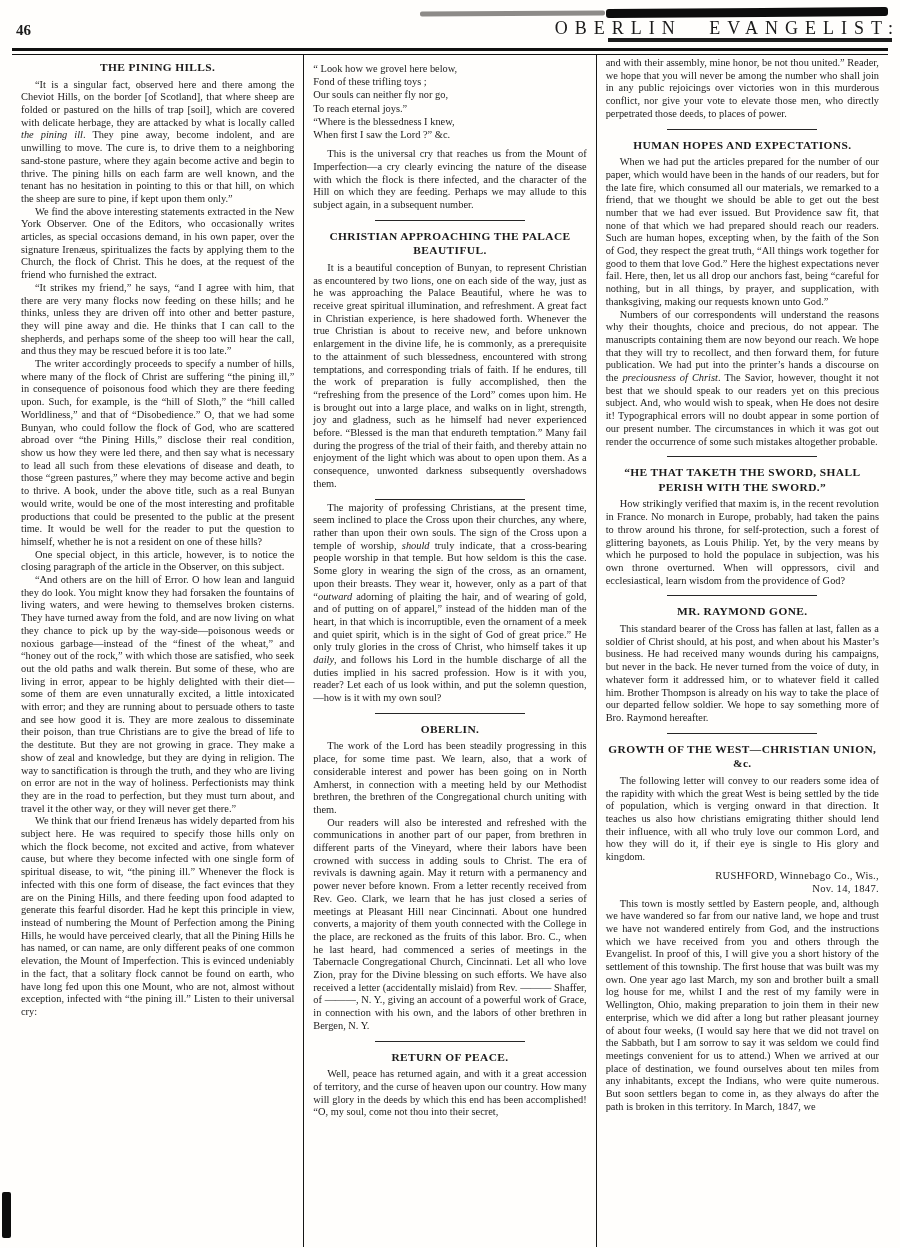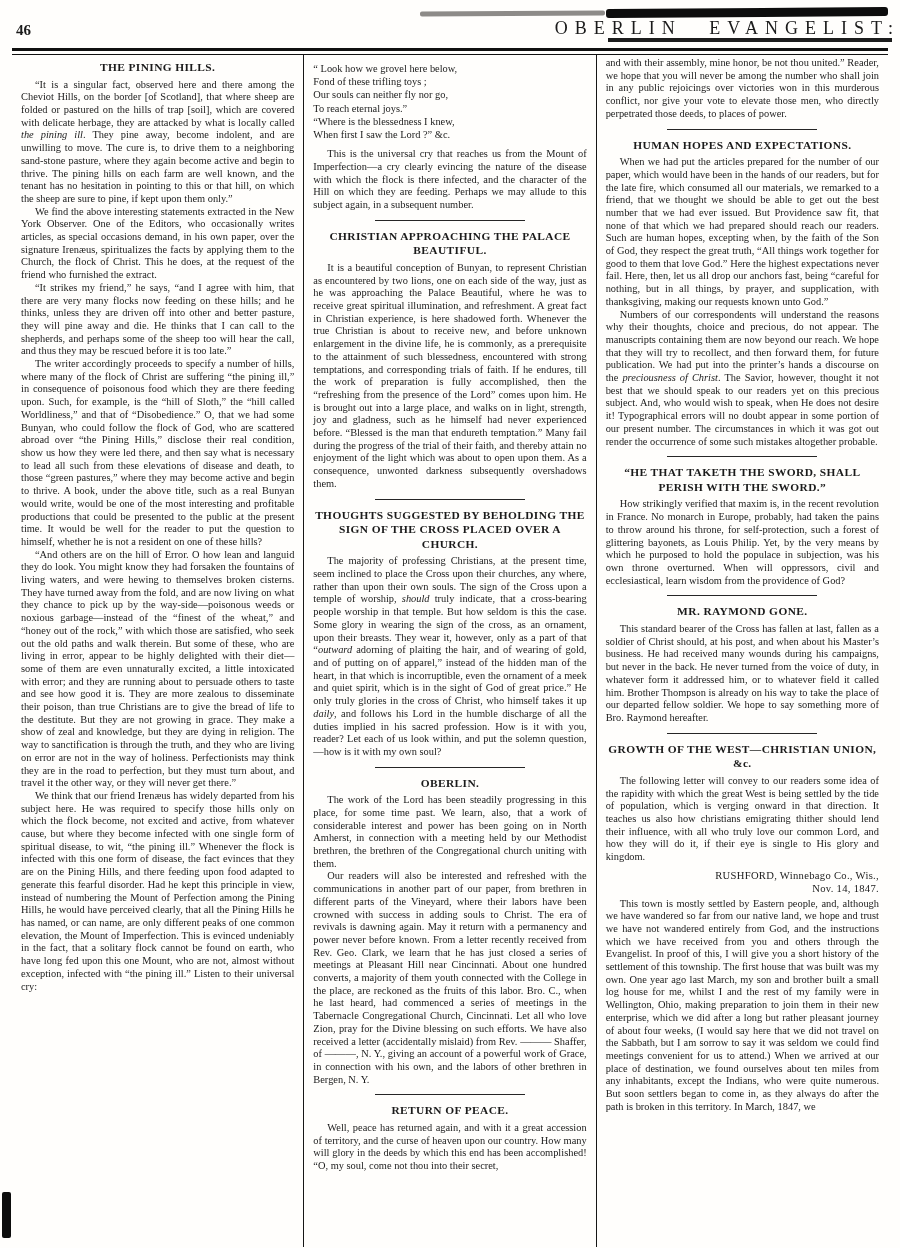--- a/index.html
+++ b/index.html
@@ -56,38 +56,38 @@
   </header>
   <div class="rule-double"></div>
 
   <main class="columns">
       <section class="column">
         <h2>THE PINING HILLS.</h2>
         <p>“It is a singular fact, observed here and there among the Cheviot Hills, on the border [of Scotland], that where sheep are folded or pastured on the hills of trap [soil], which are covered with delicate herbage, they are attacked by what is locally called <i>the pining ill</i>.  They pine away, become indolent, and are unwilling to move.  The cure is, to drive them to a neighboring sand-stone pasture, where they again become active and begin to thrive.  The pining hills on each farm are well known, and the tenant has no hesitation in pointing to this or that hill, on which the sheep are sure to pine, if kept upon them only.”</p>
         <p>We find the above interesting statements extracted in the New York Observer.  One of the Editors, who occasionally writes articles, as special occasions demand, in his own paper, over the signature Irenæus, spiritualizes the facts by applying them to the Church, the flock of Christ.  This he does, at the request of the friend who furnished the extract.</p>
         <p>“It strikes my friend,” he says, “and I agree with him, that there are very many flocks now feeding on these hills; and he thinks, unless they are driven off into other and better pasture, they will pine away and die.  He thinks that I can call to the shepherds, and perhaps some of the sheep too will hear the call, and thus they may be rescued before it is too late.”</p>
         <p>The writer accordingly proceeds to specify a number of hills, where many of the flock of Christ are suffering “the pining ill,” in consequence of poisonous food which they are there feeding upon.  Such, for example, is the “hill of Sloth,” the “hill called Worldliness,” and that of “Disobedience.” O, that we had some Bunyan, who could follow the flock of God, who are scattered abroad over “the Pining Hills,” disclose their real condition, show us how they were led there, and then say what is necessary to lead all such from these elevations of disease and death, to those “green pastures,” where they may become active and begin to thrive.  A book, under the above title, such as a real Bunyan would write, would be one of the most interesting and profitable productions that could be presented to the public at the present time.  It would be well for the reader to put the question to himself, whether he is not a resident on one of these hills?</p>
+        <p>One special object, in this article, however, is to notice the closing paragraph of the article in the Observer, on this subject.</p>
         <p>“And others are on the hill of Error.  O how lean and languid they do look.  You might know they had forsaken the fountains of living waters, and were hewing to themselves broken cisterns.  They have turned away from the fold, and are now living on what they chance to pick up by the way-side—poisonous weeds or noxious garbage—instead of the “finest of the wheat,” and “honey out of the rock,” with which those are satisfied, who seek out the old paths and walk therein.  But some of these, who are living in error, appear to be highly delighted with their diet—some of them are even unnaturally excited, a little intoxicated with error; and they are running about to persuade others to taste and see how good it is.  They are more zealous to disseminate their poison, than true Christians are to give the bread of life to the destitute.  But they are not growing in grace.  They make a show of zeal and knowledge, but they are dying in religion.  The way to sanctification is through the truth, and they who are living on error are not in the way of holiness.  Perfectionists may think they are in the road to perfection, but they must turn about, and travel it the other way, or they will never get there.”</p>
         <p>We think that our friend Irenæus has widely departed from his subject here.  He was required to specify those hills only on which the flock become, not excited and active, from whatever cause, but where they become infected with one single form of spiritual disease, to wit, “the pining ill.”  Whenever the flock is infected with this one form of disease, the fact evinces that they are on the Pining Hills, and there feeding upon food adapted to generate this fearful disorder.  Had he kept this principle in view, instead of numbering the Mount of Perfection among the Pining Hills, he would have perceived clearly, that all the Pining Hills he has named, or can name, are only different peaks of one common elevation, the Mount of Imperfection.  This is evinced undeniably in the fact, that a solitary flock cannot be found on earth, who have long fed upon this one Mount, who are not, almost without exception, infected with “the pining ill.”  Listen to their universal cry:</p>
       </section>
       <section class="column">
         <div class="poem">
           <div class="poem-line">“ Look how we grovel here below,</div>
           <div class="poem-line">Fond of these trifling toys ;</div>
           <div class="poem-line">Our souls can neither fly nor go,</div>
           <div class="poem-line">To reach eternal joys.”</div>
           <div class="poem-line">“Where is the blessedness I knew,</div>
           <div class="poem-line">When first I saw the Lord ?” &amp;c.</div>
         </div>
         <p>This is the universal cry that reaches us from the Mount of Imperfection—a cry clearly evincing the nature of the disease with which the flock is there infected, and the character of the Hill on which they are feeding.  Perhaps we may allude to this subject again, in a subsequent number.</p>
         <div class="divider"></div>
         <h2>CHRISTIAN APPROACHING THE PALACE BEAUTIFUL.</h2>
         <p>It is a beautiful conception of Bunyan, to represent Christian as encountered by two lions, one on each side of the way, just as he was approaching the Palace Beautiful, where he was to receive great spiritual illumination, and refreshment.  A great fact in Christian experience, is here shadowed forth.  Whenever the true Christian is about to receive new, and before unknown enlargement in the divine life, he is commonly, as a prerequisite to the attainment of such blessedness, encountered with strong temptations, and corresponding trials of faith.  If he endures, till the work of preparation is fully accomplished, then the “refreshing from the presence of the Lord” comes upon him.  He is brought out into a large place, and walks on in light, strength, joy and gladness, such as he himself had never experienced before.  “Blessed is the man that endureth temptation.”  Many fail during the progress of the trial of their faith, and thereby attain no enjoyment of the light which was about to open upon them.  As a consequence, unwonted darkness subsequently overshadows them.</p>
         <div class="divider"></div>
-        <h2>THOUGHTS SUGGESTED BY BEHOLDING THE SIGN OF THE CROSS PLACED OVER A CHURCH.</h2>
         <p>The majority of professing Christians, at the present time, seem inclined to place the Cross upon their churches, any where, rather than upon their own souls.  The sign of the Cross upon a temple of worship, <i>should</i> truly indicate, that a cross-bearing people worship in that temple.  But how seldom is this the case.  Some glory in wearing the sign of the cross, as an ornament, upon their breasts.  They wear it, however, only as a part of that “<i>outward</i> adorning of plaiting the hair, and of wearing of gold, and of putting on of apparel,” instead of the hidden man of the heart, in that which is incorruptible, even the ornament of a meek and quiet spirit, which is in the sight of God of great price.”  He only truly glories in the cross of Christ, who himself takes it up <i>daily</i>, and follows his Lord in the humble discharge of all the duties implied in his sacred profession.  How is it with you, reader?  Let each of us look within, and put the solemn question,—how is it with my own soul?</p>
         <div class="divider"></div>
         <h2>OBERLIN.</h2>
         <p>The work of the Lord has been steadily progressing in this place, for some time past.  We learn, also, that a work of considerable interest and power has been going on in North Amherst, in connection with a meeting held by our Methodist brethren, the brethren of the Congregational church uniting with them.</p>
         <p>Our readers will also be interested and refreshed with the communications in another part of our paper, from brethren in different parts of the Vineyard, where their labors have been crowned with success in adding souls to Christ.  The era of revivals is dawning again.  May it return with a permanency and power never before known.  From a letter recently received from Rev. Geo. Clark, we learn that he has just closed a series of meetings at Pleasant Hill near Cincinnati.  About one hundred converts, a majority of them youth connected with the College in the place, are reckoned as the fruits of this labor.  Bro. C., when he last heard, had commenced a series of meetings in the Tabernacle Congregational Church, Cincinnati.  Let all who love Zion, pray for the Divine blessing on such efforts.  We have also received a letter (accidentally mislaid) from Rev. ——— Shaffer, of ———, N. Y., giving an account of a powerful work of Grace, in connection with his own, and the labors of other brethren in Bergen, N. Y.</p>
         <div class="divider"></div>
         <h2>RETURN OF PEACE.</h2>
         <p>Well, peace has returned again, and with it a great accession of territory, and the curse of heaven upon our country.  How many will glory in the deeds by which this end has been accomplished!  “O, my soul, come not thou into their secret,</p>
       </section>
       <section class="column">

